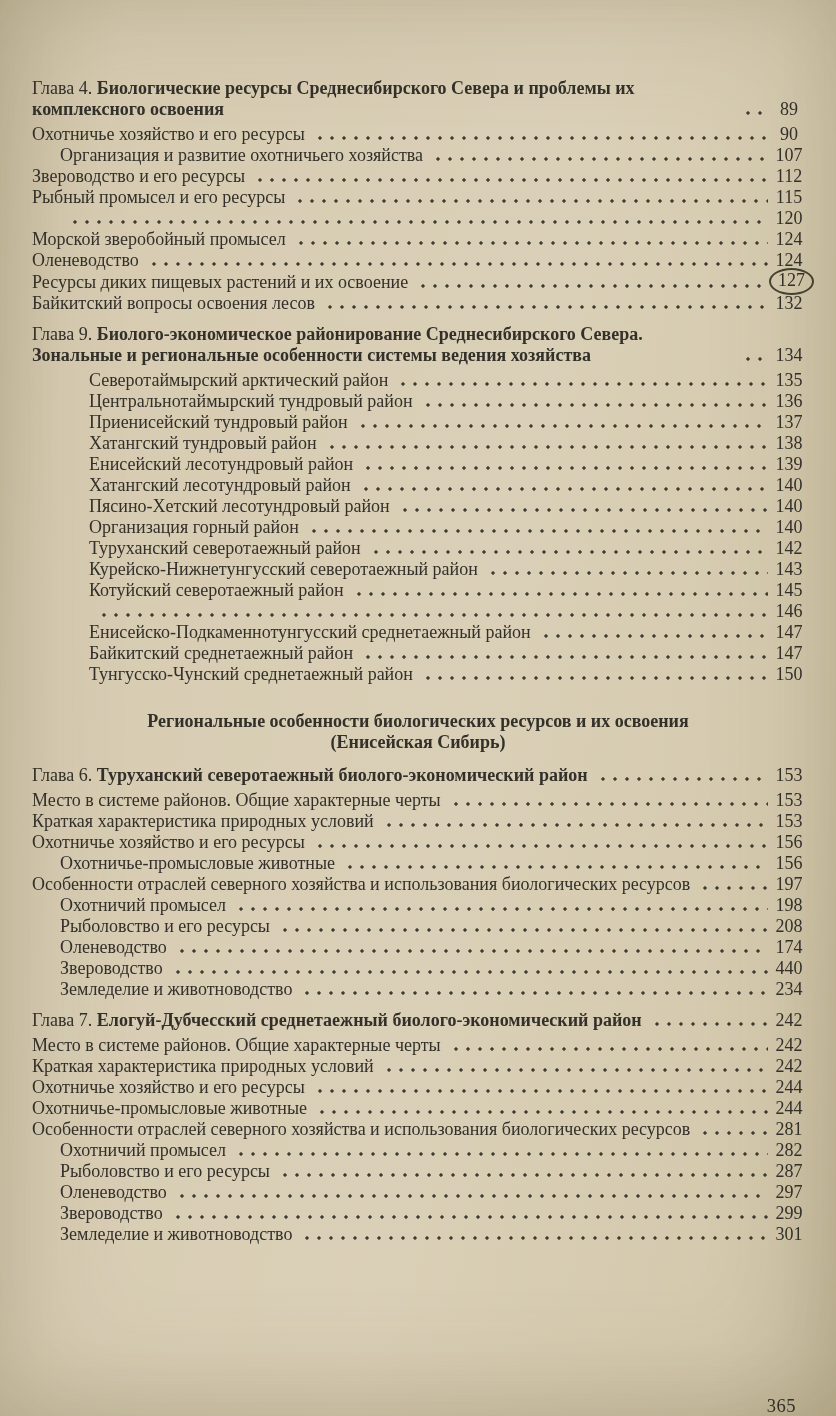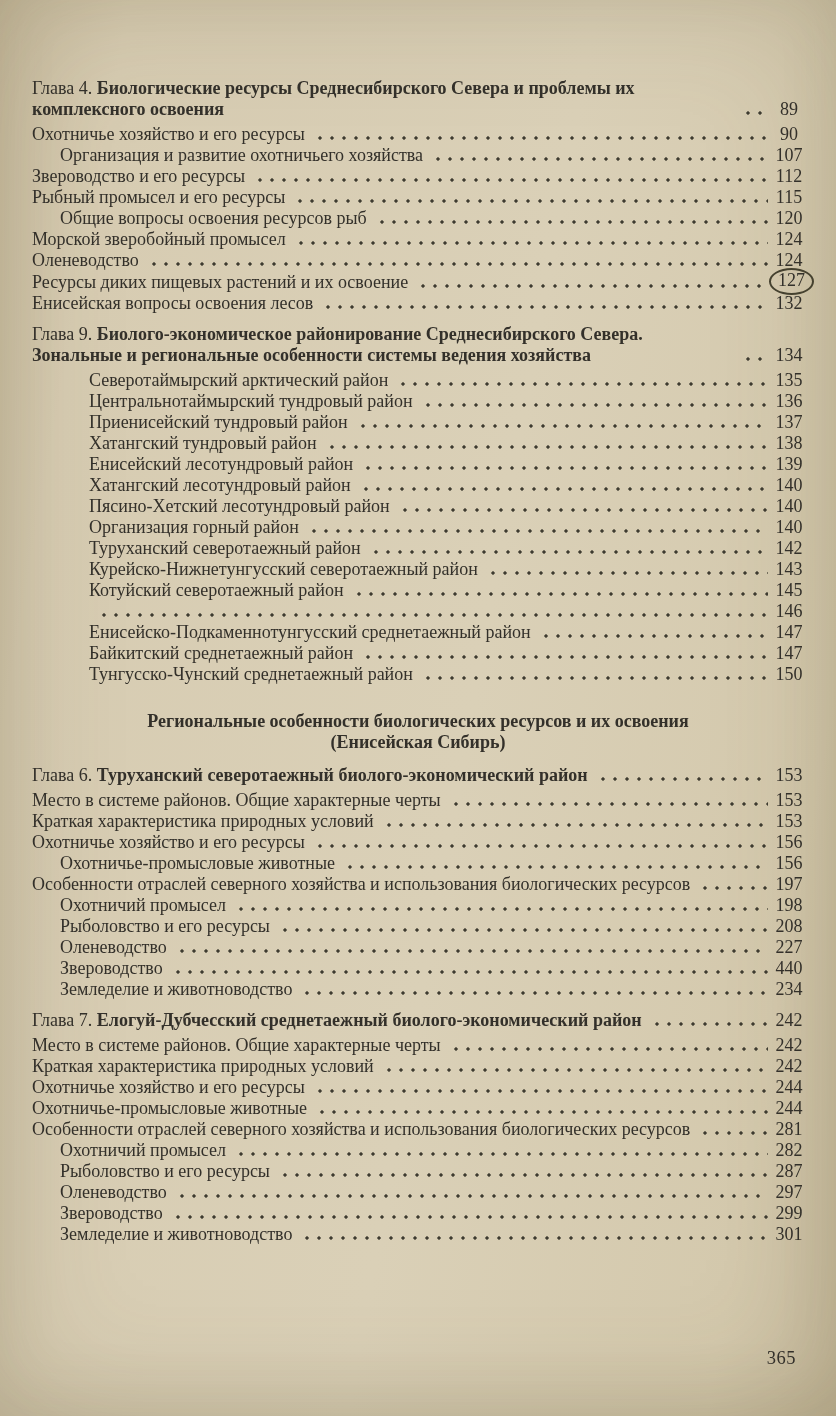--- a/index.html
+++ b/index.html
@@ -42,21 +42,21 @@
   }
   .indent-1 { padding-left: 28px; }
   .indent-2 { padding-left: 57px; }
   .chapter { margin-bottom: 4px; }
   .space-before { margin-top: 10px; }
   .section-heading {
     text-align: center; font-weight: bold;
     margin: 26px 0 12px;
   }
   .footer-page-number {
-    position: absolute; right: 40px; top: 1348px;
+    position: absolute; right: 40px; top: 1396px;
     font-size: 18.5px; letter-spacing: .5px;
   }
 </style>
 </head>
 <body>
 
 <div class="paper">
   <main class="toc">
       <div class="row chapter">
         <span class="title"><span class="prefix">Глава 4. </span><span class="b">Биологические ресурсы Среднесибирского Севера и проблемы их комплексного освоения</span></span>
@@ -77,41 +77,40 @@
         <span class="title">Звероводство и его ресурсы</span>
         <span class="leader"></span>
         <span class="page">112</span>
       </div>
       <div class="row">
         <span class="title">Рыбный промысел и его ресурсы</span>
         <span class="leader"></span>
         <span class="page">115</span>
       </div>
       <div class="row indent-1">
-        <span class="title">Общие вопросы освоения ресурсов рыб</span>
         <span class="leader"></span>
         <span class="page">120</span>
       </div>
       <div class="row">
         <span class="title">Морской зверобойный промысел</span>
         <span class="leader"></span>
         <span class="page">124</span>
       </div>
       <div class="row">
         <span class="title">Оленеводство</span>
         <span class="leader"></span>
         <span class="page">124</span>
       </div>
       <div class="row">
         <span class="title">Ресурсы диких пищевых растений и их освоение</span>
         <span class="leader"></span>
         <span class="page circled">127</span>
       </div>
       <div class="row">
-        <span class="title">Енисейская вопросы освоения лесов</span>
+        <span class="title">Байкитский вопросы освоения лесов</span>
         <span class="leader"></span>
         <span class="page">132</span>
       </div>
       <div class="row chapter space-before">
         <span class="title"><span class="prefix">Глава 9. </span><span class="b">Биолого-экономическое районирование Среднесибирского Севера. Зональные и региональные особенности системы ведения хозяйства</span></span>
         <span class="leader"></span>
         <span class="page">134</span>
       </div>
       <div class="row indent-2">
         <span class="title">Северотаймырский арктический район</span>
@@ -227,21 +226,21 @@
         <span class="page">198</span>
       </div>
       <div class="row indent-1">
         <span class="title">Рыболовство и его ресурсы</span>
         <span class="leader"></span>
         <span class="page">208</span>
       </div>
       <div class="row indent-1">
         <span class="title">Оленеводство</span>
         <span class="leader"></span>
-        <span class="page">227</span>
+        <span class="page">174</span>
       </div>
       <div class="row indent-1">
         <span class="title">Звероводство</span>
         <span class="leader"></span>
         <span class="page">440</span>
       </div>
       <div class="row indent-1">
         <span class="title">Земледелие и животноводство</span>
         <span class="leader"></span>
         <span class="page">234</span>

